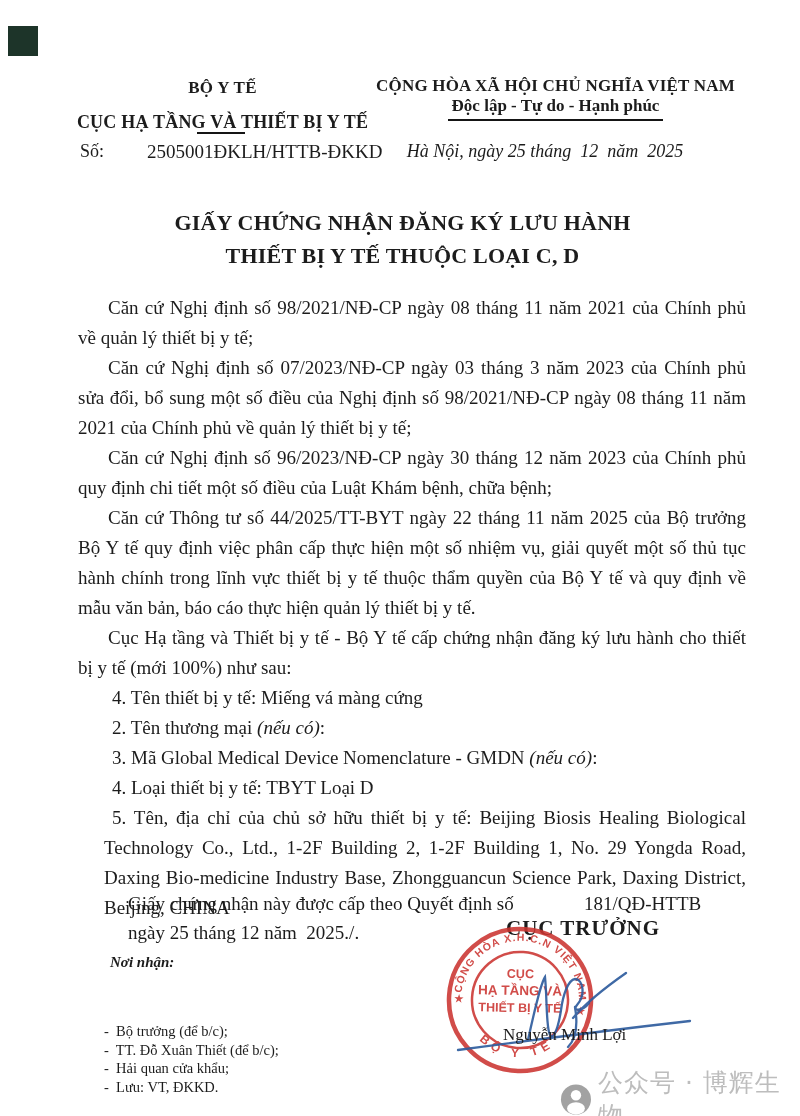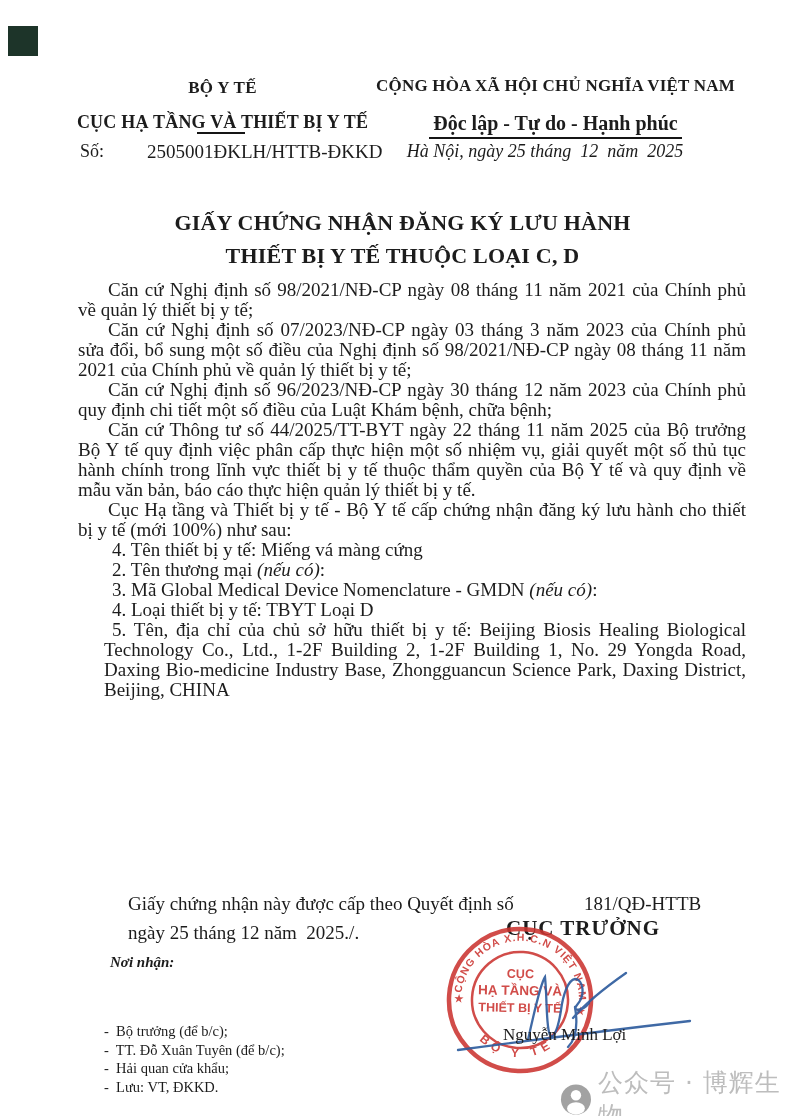--- a/index.html
+++ b/index.html
@@ -15,31 +15,31 @@
 
   .corner-mark { left:8px; top:26px; width:30px; height:30px; background:#1d3429; }
 
   .hdr-left  { left:60px;  top:78px;  width:325px; text-align:center; line-height:1.2; }
   .hdr-left .l1 { font-size:17px; font-weight:bold; letter-spacing:.3px; }
   .hdr-left .l2 { font-size:18px; font-weight:bold; margin-top:14px; letter-spacing:.2px; }
   .hdr-rule  { left:197px; top:132px; width:48px; border-top:2px solid #151515; }
 
   .hdr-right { left:368px; top:76px;  width:375px; text-align:center; line-height:1.2; }
   .hdr-right .l1 { font-size:17px; font-weight:bold; letter-spacing:.2px; }
-  .hdr-right .l2 { font-size:20px; font-weight:bold; margin-top:15px; display:inline-block;
+  .hdr-right .l2 { font-size:17px; font-weight:bold; margin-top:0; display:inline-block;
                    border-bottom:2px solid #151515; padding:0 4px 2px; }
 
   .so-line   { left:80px; top:141px; font-size:18px; }
   .so-line .val { position:absolute; left:67px; top:0; width:300px; font-size:19px; white-space:pre; }
   .date-line { left:380px; top:141px; width:330px; text-align:center; font-size:18px; font-style:italic; }
 
   .doc-title { left:75px; top:206px; width:655px; text-align:center;
                font-size:22px; font-weight:bold; line-height:33px; letter-spacing:.2px; }
 
-  .body-text { left:78px; top:280px; width:668px; font-size:19px; line-height:20px; text-align:justify; }
+  .body-text { left:78px; top:293px; width:668px; font-size:19px; line-height:30px; text-align:justify; }
   .body-text p { margin:0; text-indent:30px; }
   .body-text p.item { margin-left:26px; text-indent:8px; }
 
   .issue-prefix { left:128px; top:893px; font-size:19px; }
   .decision-no  { left:584px; top:893px; font-size:19px; }
   .issue-line2  { left:128px; top:922px; font-size:19px; }
 
   .noi-nhan   { left:110px; top:954px; font-size:15px; font-weight:bold; font-style:italic; }
   .recipients { left:104px; top:1022px; font-size:14.5px; line-height:18.6px; }
   .recipients div { white-space:pre; }
@@ -95,21 +95,21 @@
     <p class="item"><span>5. Tên, địa chỉ của chủ sở hữu thiết bị y tế: Beijing Biosis Healing Biological Technology Co., Ltd., 1-2F Building 2, 1-2F Building 1, No. 29 Yongda Road, Daxing Bio-medicine Industry Base, Zhongguancun Science Park, Daxing District, Beijing, CHINA</span><span class="i"></span><span></span></p>
   </div>
 
   <div class="abs issue-prefix">Giấy chứng nhận này được cấp theo Quyết định số</div>
   <div class="abs decision-no">181/QĐ-HTTB</div>
   <div class="abs issue-line2 pre">ngày 25 tháng 12 năm  2025./.</div>
 
   <div class="abs noi-nhan">Nơi nhận:</div>
   <div class="abs recipients">
     <div>-  Bộ trưởng (để b/c);</div>
-    <div>-  TT. Đỗ Xuân Tuyên (để b/c);</div>
+    <div>-  TT. Đỗ Xuân Thiết (để b/c);</div>
     <div>-  Hải quan cửa khẩu;</div>
     <div>-  Lưu: VT, ĐKKD.</div>
   </div>
 
   <div class="abs sign-title">CỤC TRƯỞNG</div>
 
   <svg class="abs stamp-svg" width="176" height="176" viewBox="0 0 176 176">
     <g transform="rotate(4 88 88)" fill="none" stroke="#cb3430">
       <circle cx="88" cy="88" r="71" stroke-width="4.5"></circle>
       <circle cx="88" cy="88" r="48" stroke-width="2.5"></circle>

